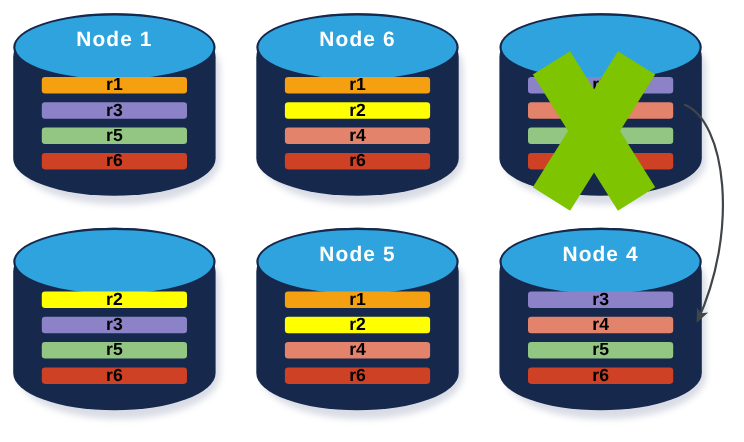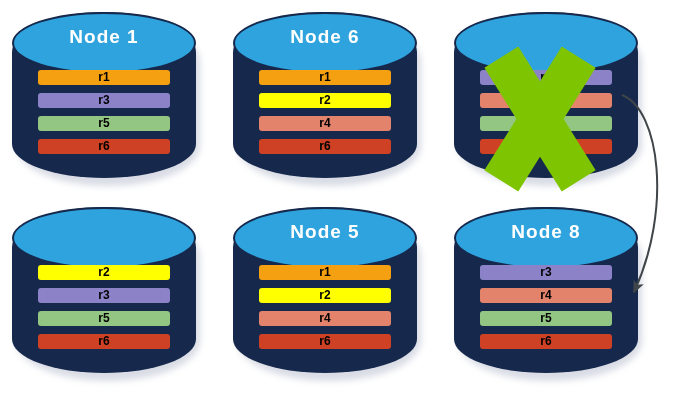--- a/index.html
+++ b/index.html
@@ -74,21 +74,21 @@
     left: 28px;
     top: 62px;
     width: 132px;
   }
   .stripe {
     position: relative;
     height: 15px;
     margin-bottom: 8px;
     border-radius: 3px;
     text-align: center;
-    font-size: 12px;
+    font-size: 16px;
     font-weight: bold;
     color: #000000;
     line-height: 15px;
     font-family: "Liberation Sans", sans-serif;
   }
 
   
   .cross {
     position: absolute;
     left: 470px;
@@ -179,21 +179,21 @@
           <div class="stripe" style="background: rgb(245, 160, 17);">r1</div>
           <div class="stripe" style="background: rgb(255, 255, 0);">r2</div>
           <div class="stripe" style="background: rgb(227, 131, 108);">r4</div>
           <div class="stripe" style="background: rgb(207, 65, 36);">r6</div>
         </div>
       </div>
       <div class="node" style="left: 452px; top: 203px;">
         <div class="node-shadow"></div>
         <div class="node-body" style="background: rgb(22, 41, 77);"></div>
         <div class="node-top" style="background: rgb(46, 163, 221);"></div>
-        <div class="node-title" style="color: rgb(255, 255, 255);">Node 8</div>
+        <div class="node-title" style="color: rgb(255, 255, 255);">Node 4</div>
         <div class="stripes">
           <div class="stripe" style="background: rgb(140, 130, 200);">r3</div>
           <div class="stripe" style="background: rgb(227, 131, 108);">r4</div>
           <div class="stripe" style="background: rgb(147, 198, 131);">r5</div>
           <div class="stripe" style="background: rgb(207, 65, 36);">r6</div>
         </div>
       </div>
     </div>
 
   <div class="cross">

